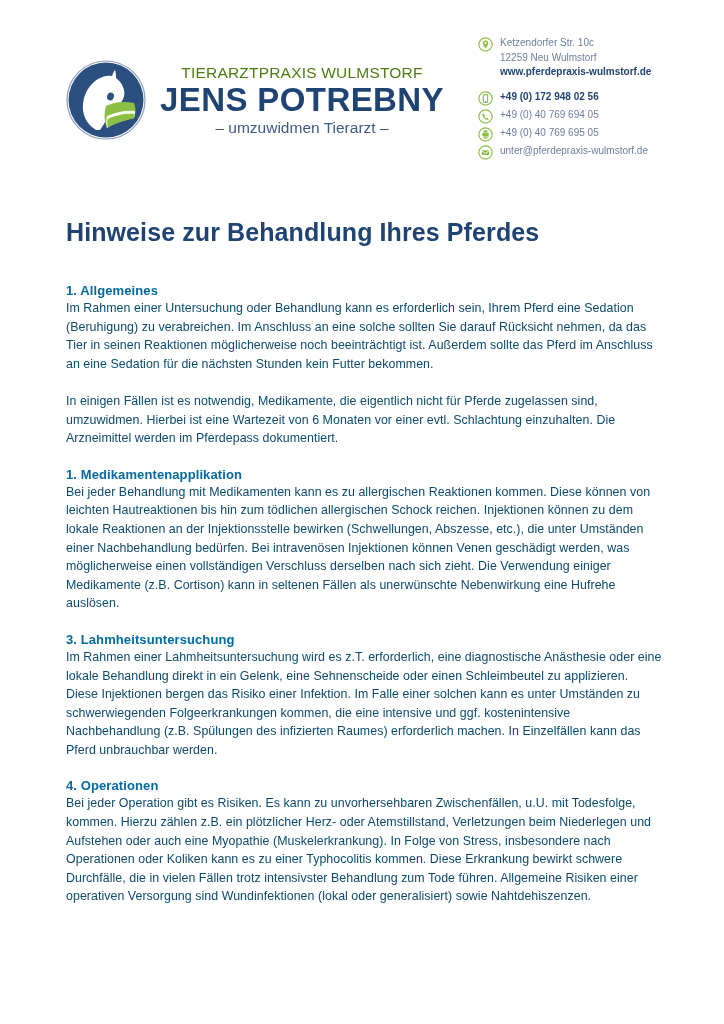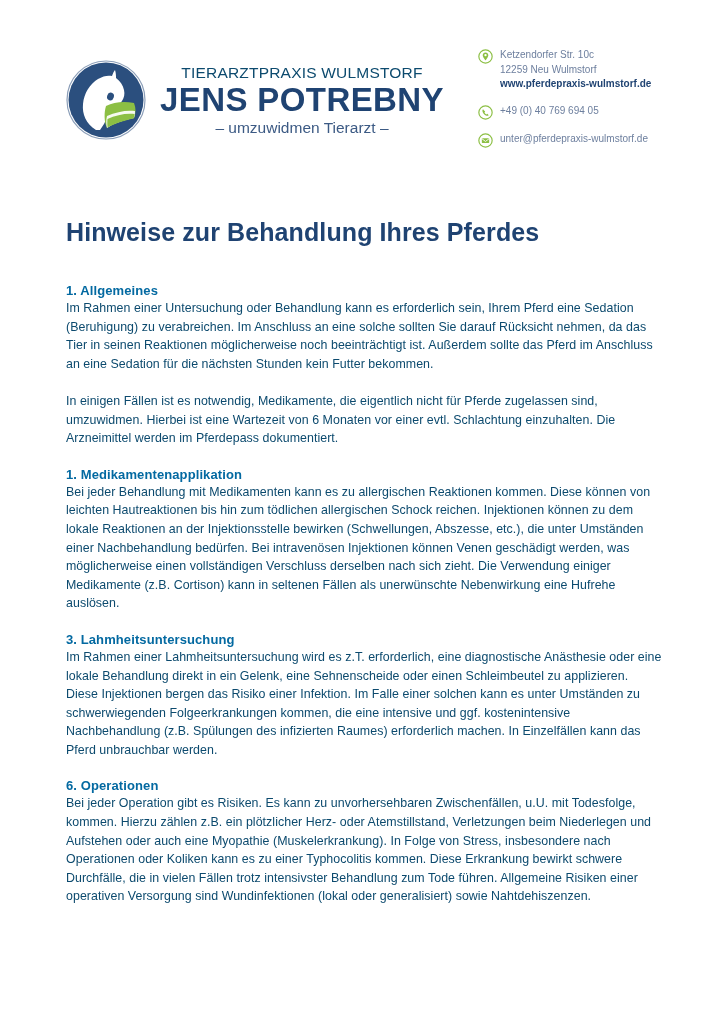--- a/index.html
+++ b/index.html
@@ -51,21 +51,21 @@
 
   .logo-text {
     margin-left: 14px;
     text-align: center;
     line-height: 1;
   }
 
   .logo-line-1 {
     font-size: 15.5px;
     letter-spacing: 0.2px;
-    color: #0c4a6e;
+    color: #4d7c0f;
     font-weight: 400;
     white-space: nowrap;
   }
 
   .logo-line-2 {
     font-size: 33px;
     font-weight: bold;
     color: #1f4372;
     letter-spacing: 0.4px;
     margin-top: 3px;
@@ -86,21 +86,20 @@
     top: 6px;
     width: 240px;
   }
 
   .contact-group { margin-bottom: 10px; }
 
   .contact-row {
     display: flex;
     align-items: flex-start;
     margin-bottom: 2px;
-    margin-top: 12px;
   }
 
   .contact-icon {
     flex: 0 0 15px;
     width: 15px;
     height: 15px;
     margin-right: 7px;
     margin-top: 1px;
   }
 
@@ -206,31 +205,54 @@
           <div class="contact-lines">
             <div>Ketzendorfer Str. 10c</div>
             <div>12259 Neu Wulmstorf</div>
             <div class="bold">www.pferdepraxis-wulmstorf.de</div>
           </div>
         </div>
       </div>
 
       <div class="contact-group">
 
+        <div class="contact-row">
+          <span class="contact-icon">
+            <svg viewBox="0 0 16 16" width="15" height="15" aria-hidden="true">
+              <circle cx="8" cy="8" r="7.1" fill="none" stroke="#8cbf44" stroke-width="1.25"></circle>
+              <rect x="5.7" y="3.7" width="4.6" height="8.6" rx="1" fill="none" stroke="#8cbf44" stroke-width="1.25"></rect>
+              <rect x="6.9" y="4.9" width="2.2" height="0.55" fill="#8cbf44"></rect>
+              <circle cx="8" cy="11.1" r="0.6" fill="#8cbf44"></circle>
+            </svg>
+          </span>
+          <div class="contact-text bold">+49 (0) 172 948 02 56</div>
+        </div>
 
         <div class="contact-row">
           <span class="contact-icon">
             <svg viewBox="0 0 16 16" width="15" height="15" aria-hidden="true">
               <circle cx="8" cy="8" r="7.1" fill="none" stroke="#8cbf44" stroke-width="1.25"></circle>
               <path d="M5.4 4.6 C4.6 5.4 4.5 6.5 5.2 7.9 C6 9.4 7 10.4 8.4 11.1 C9.7 11.7 10.7 11.5 11.4 10.8 L10 9.4 L8.9 10 C8.2 9.6 7.4 8.8 6.9 7.9 L7.6 6.9 L6.2 5.5 Z" fill="#8cbf44"></path>
             </svg>
           </span>
           <div class="contact-text">+49 (0) 40 769 694 05</div>
         </div>
 
+        <div class="contact-row">
+          <span class="contact-icon">
+            <svg viewBox="0 0 16 16" width="15" height="15" aria-hidden="true">
+              <circle cx="8" cy="8" r="7.1" fill="none" stroke="#8cbf44" stroke-width="1.25"></circle>
+              <rect x="5.9" y="3.6" width="4.2" height="2.1" fill="#8cbf44"></rect>
+              <rect x="4.6" y="6.1" width="6.8" height="3.9" rx="0.7" fill="#8cbf44"></rect>
+              <rect x="5.9" y="10.3" width="4.2" height="2.1" fill="#8cbf44"></rect>
+              <rect x="6.6" y="10.8" width="2.8" height="0.45" fill="#ffffff"></rect>
+            </svg>
+          </span>
+          <div class="contact-text">+49 (0) 40 769 695 05</div>
+        </div>
 
         <div class="contact-row">
           <span class="contact-icon">
             <svg viewBox="0 0 16 16" width="15" height="15" aria-hidden="true">
               <circle cx="8" cy="8" r="7.1" fill="none" stroke="#8cbf44" stroke-width="1.25"></circle>
               <rect x="4.1" y="5.6" width="7.8" height="5.1" rx="0.5" fill="#8cbf44"></rect>
               <path d="M4.1 6 L8 9 L11.9 6" fill="none" stroke="#ffffff" stroke-width="0.95"></path>
             </svg>
           </span>
           <div class="contact-text">unter@pferdepraxis-wulmstorf.de</div>
@@ -254,18 +276,18 @@
       <div class="section-heading">1. Medikamentenapplikation</div>
       <p class="paragraph">Bei jeder Behandlung mit Medikamenten kann es zu allergischen Reaktionen kommen. Diese können von leichten Hautreaktionen bis hin zum tödlichen allergischen Schock reichen. Injektionen können zu dem lokale Reaktionen an der Injektionsstelle bewirken (Schwellungen, Abszesse, etc.), die unter Umständen einer Nachbehandlung bedürfen. Bei intravenösen Injektionen können Venen geschädigt werden, was möglicherweise einen vollständigen Verschluss derselben nach sich zieht. Die Verwendung einiger Medikamente (z.B. Cortison) kann in seltenen Fällen als unerwünschte Nebenwirkung eine Hufrehe auslösen.</p>
     </div>
 
     <div class="section">
       <div class="section-heading">3. Lahmheitsuntersuchung</div>
       <p class="paragraph">Im Rahmen einer Lahmheitsuntersuchung wird es z.T. erforderlich, eine diagnostische Anästhesie oder eine lokale Behandlung direkt in ein Gelenk, eine Sehnenscheide oder einen Schleimbeutel zu applizieren. Diese Injektionen bergen das Risiko einer Infektion. Im Falle einer solchen kann es unter Umständen zu schwerwiegenden Folgeerkrankungen kommen, die eine intensive und ggf. kostenintensive Nachbehandlung (z.B. Spülungen des infizierten Raumes) erforderlich machen. In Einzelfällen kann das Pferd unbrauchbar werden.</p>
     </div>
 
     <div class="section">
-      <div class="section-heading">6. Operationen</div>
+      <div class="section-heading">4. Operationen</div>
       <p class="paragraph">Bei jeder Operation gibt es Risiken. Es kann zu unvorhersehbaren Zwischenfällen, u.U. mit Todesfolge, kommen. Hierzu zählen z.B. ein plötzlicher Herz- oder Atemstillstand, Verletzungen beim Niederlegen und Aufstehen oder auch eine Myopathie (Muskelerkrankung). In Folge von Stress, insbesondere nach Operationen oder Koliken kann es zu einer Typhocolitis kommen. Diese Erkrankung bewirkt schwere Durchfälle, die in vielen Fällen trotz intensivster Behandlung zum Tode führen. Allgemeine Risiken einer operativen Versorgung sind Wundinfektionen (lokal oder generalisiert) sowie Nahtdehiszenzen.</p>
     </div>
 
   </div>
 </div>
 
 </body></html>

